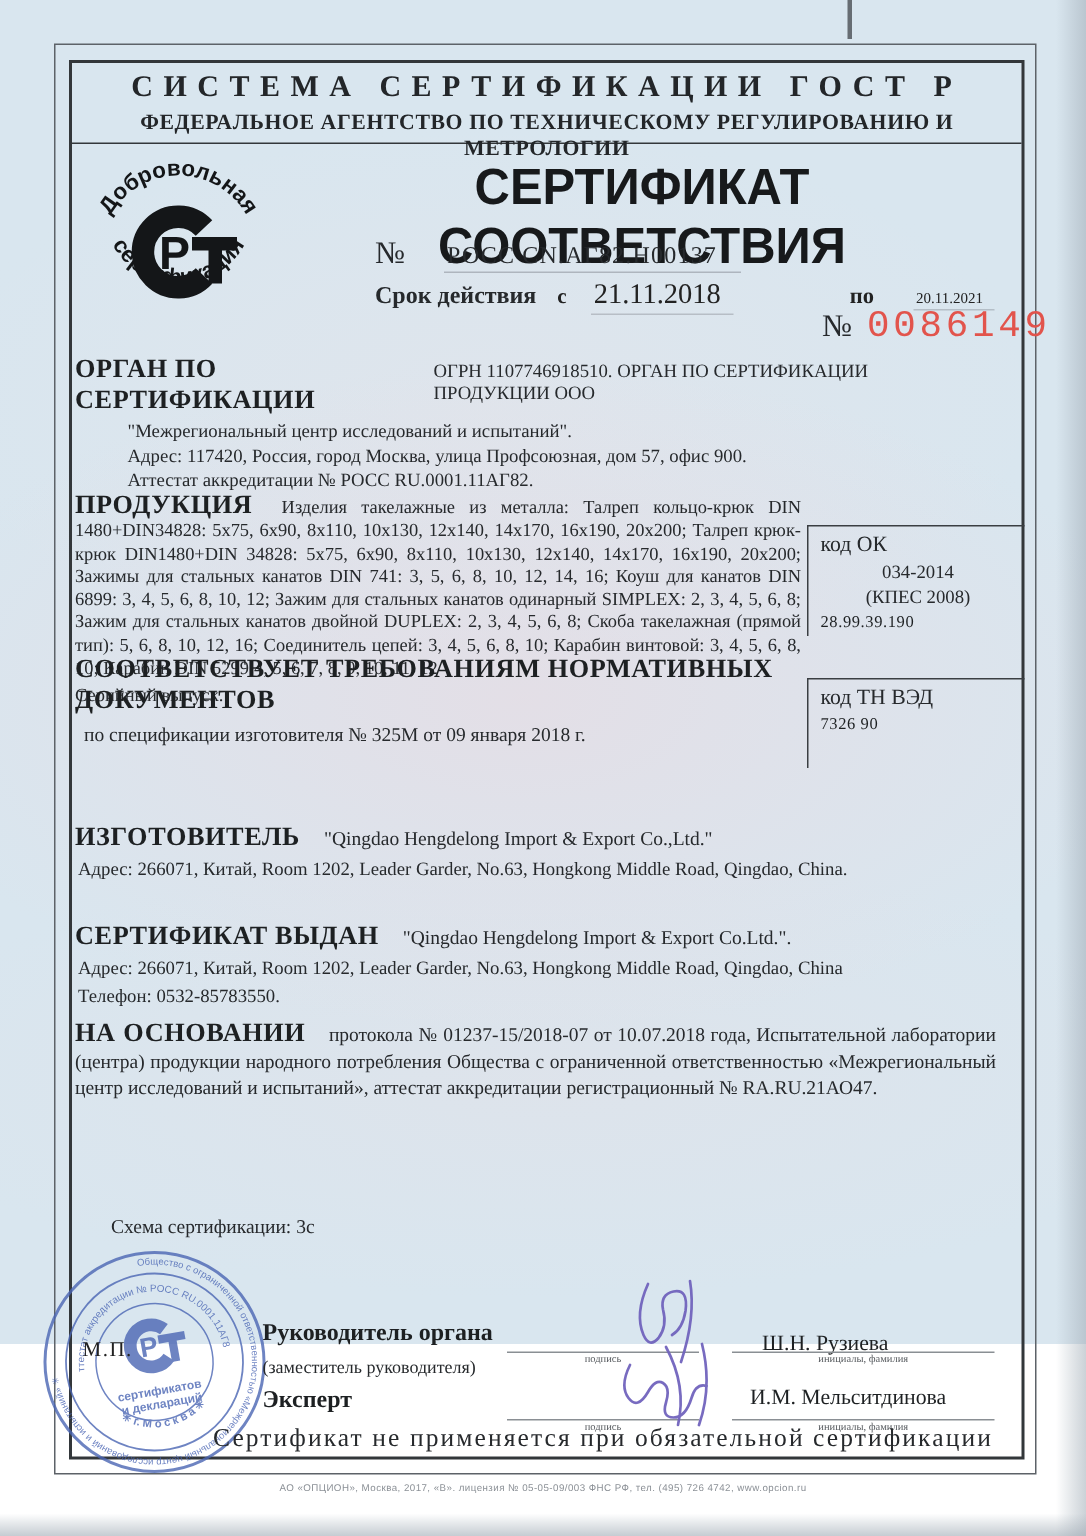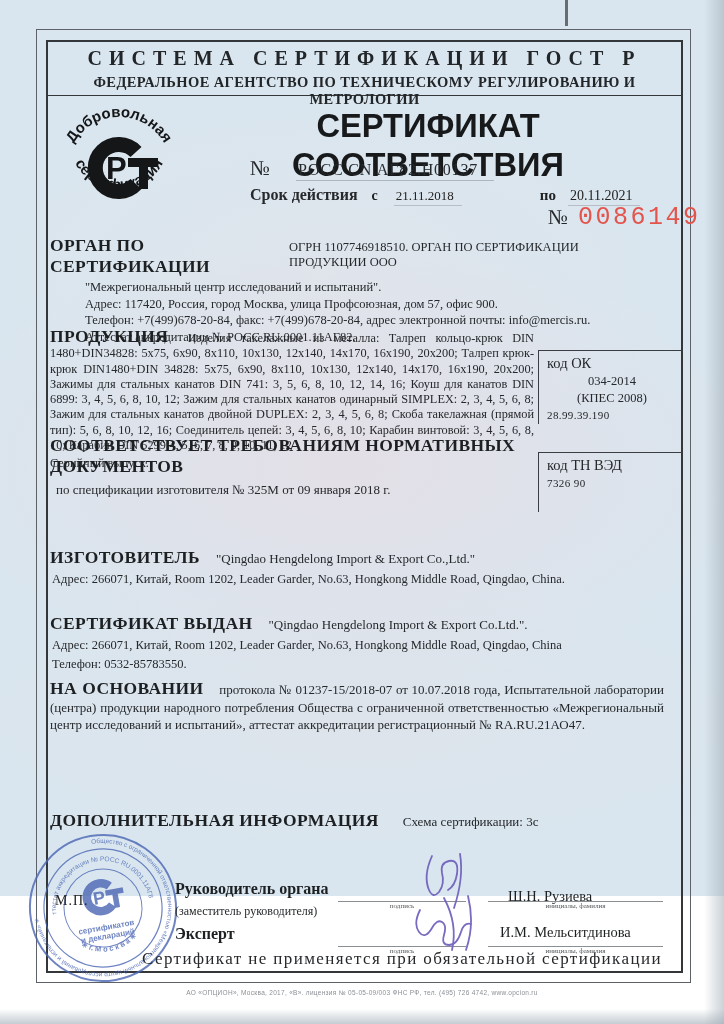--- a/index.html
+++ b/index.html
@@ -29,23 +29,23 @@
       font-family:"Liberation Sans",sans-serif;font-weight:800;font-size:34px;
       letter-spacing:0px;color:#17191b;transform:scaleX(.96);transform-origin:left;}
   .row{position:absolute;display:flex;align-items:baseline;}
   .certno-row{left:250px;top:156px;}
   .no-sign{font-size:21px;color:#26292c;}
   .certno-val{margin-left:26px;font-size:16px;letter-spacing:.8px;color:#26292c;
       border-bottom:1px solid rgba(70,70,80,.30);padding:0 16px 1px 2px;}
   .validity-row{left:250px;top:186px;}
   .val-label{font-weight:bold;font-size:16px;color:#26292c;}
   .val-c{margin-left:14px;font-weight:bold;font-size:14px;}
-  .val-from{margin-left:16px;font-size:13px;border-bottom:1px solid rgba(70,70,80,.25);padding:0 8px 1px 2px;}
+  .val-from{margin-left:16px;font-size:19px;border-bottom:1px solid rgba(70,70,80,.25);padding:0 8px 1px 2px;}
   .val-po{margin-left:78px;font-weight:bold;font-size:15px;}
-  .val-to{margin-left:12px;font-size:14px;border-bottom:1px solid rgba(70,70,80,.25);padding:0 8px 1px 2px;}
+  .val-to{margin-left:26px;font-size:10px;border-bottom:1px solid rgba(70,70,80,.25);padding:0 8px 1px 2px;}
   .serial-row{left:548px;top:203px;}
   .serial-digits{margin-left:10px;font-family:Liberation Mono, monospace;
       font-size:25px;letter-spacing:2.5px;font-weight:400;}
   .sec-h{font-weight:bold;font-size:17.5px;letter-spacing:.4px;color:#1d2022;}
   .org-sec{position:absolute;left:50px;top:235px;width:608px;}
   .org-first{display:flex;align-items:baseline;}
   .org-intro{font-size:12.5px;color:#26292c;}
   .org-lines{margin-left:35px;margin-top:2px;font-size:12.5px;line-height:16.5px;color:#26292c;}
   .product-sec{position:absolute;left:50px;top:329px;width:484px;}
   .product-p{margin:0;text-align:justify;font-size:12.3px;line-height:15.3px;color:#26292c;}
@@ -144,21 +144,20 @@
   </div>
 
   <div class="org-sec">
     <div class="org-first">
       <span class="sec-h">ОРГАН ПО СЕРТИФИКАЦИИ</span>
       <span class="org-intro">ОГРН 1107746918510. ОРГАН ПО СЕРТИФИКАЦИИ ПРОДУКЦИИ ООО</span>
     </div>
     <div class="org-lines">
       <div>"Межрегиональный центр исследований и испытаний".</div>
       <div>Адрес: 117420, Россия, город Москва, улица Профсоюзная, дом 57, офис 900.</div>
-      <div>Телефон: +7(499)678-20-84, факс: +7(499)678-20-84, адрес электронной почты: info@mercis.ru.</div>
       <div>Аттестат аккредитации № РОСС RU.0001.11АГ82.</div>
     </div>
   </div>
 
   <div class="product-sec">
     <p class="product-p">
       <span class="sec-h">ПРОДУКЦИЯ</span>
       <span>Изделия такелажные из металла: Талреп кольцо-крюк DIN 1480+DIN34828: 5x75, 6x90, 8x110, 10x130, 12x140, 14x170, 16x190, 20x200; Талреп крюк-крюк DIN1480+DIN 34828: 5x75, 6x90, 8x110, 10x130, 12x140, 14x170, 16x190, 20x200; Зажимы для стальных канатов DIN 741: 3, 5, 6, 8, 10, 12, 14, 16; Коуш для канатов DIN 6899: 3, 4, 5, 6, 8, 10, 12; Зажим для стальных канатов одинарный SIMPLEX: 2, 3, 4, 5, 6, 8; Зажим для стальных канатов двойной DUPLEX: 2, 3, 4, 5, 6, 8; Скоба такелажная (прямой тип): 5, 6, 8, 10, 12, 16; Соединитель цепей: 3, 4, 5, 6, 8, 10; Карабин винтовой: 3, 4, 5, 6, 8, 10; Карабин DIN 5299:4, 5, 6, 7, 8, 9, 10, 11, 12</span>
     </p>
     <div class="serial-note">Серийный выпуск.</div>
@@ -199,21 +198,20 @@
   </div>
 
   <div class="basis-sec">
     <p class="basis-p">
       <span class="sec-h">НА ОСНОВАНИИ</span>
       <span>протокола № 01237-15/2018-07 от 10.07.2018 года, Испытательной лаборатории (центра) продукции народного потребления Общества с ограниченной ответственностью «Межрегиональный центр исследований и испытаний», аттестат аккредитации регистрационный № RA.RU.21АО47.</span>
     </p>
   </div>
 
   <div class="add-sec">
-    <span class="sec-h">ДОПОЛНИТЕЛЬНАЯ ИНФОРМАЦИЯ</span>
     <span class="add-val">Схема сертификации: 3с</span>
   </div>
 
   <svg class="stamp" width="154" height="154" viewBox="0 0 154 154">
     <defs>
       <path id="stampOuter" d="M 77 12 a 65 65 0 1 1 -0.01 0" fill="none"></path>
       <path id="stampInner" d="M 30 77 A 47 47 0 1 1 124 77" fill="none"></path>
       <path id="stampCity" d="M 38 98 A 45 45 0 0 0 116 98" fill="none"></path>
     </defs>
     <g stroke="#4b66b4" fill="none">

